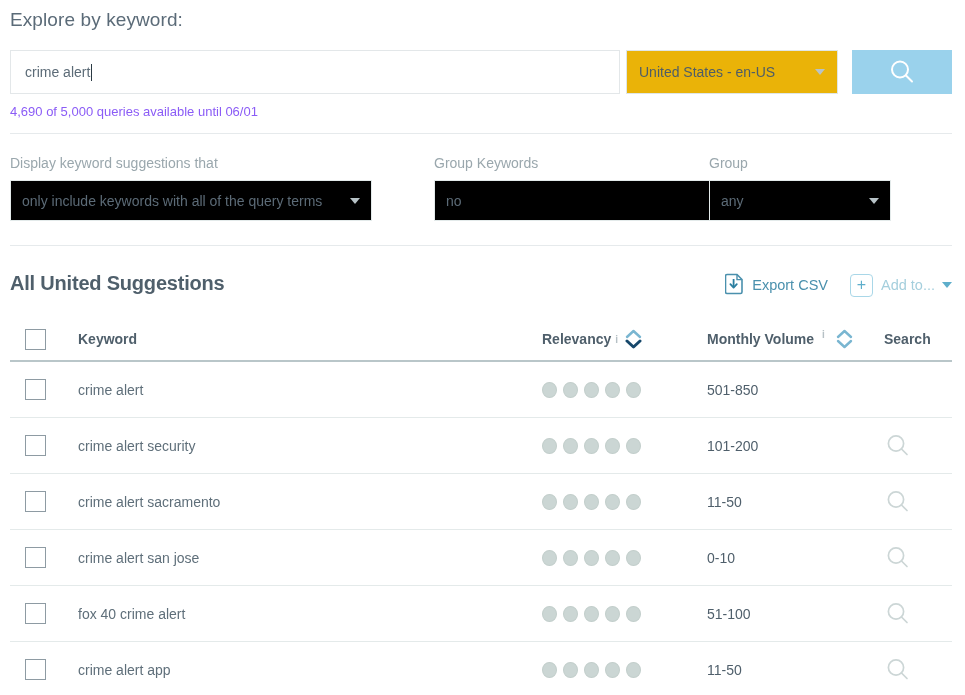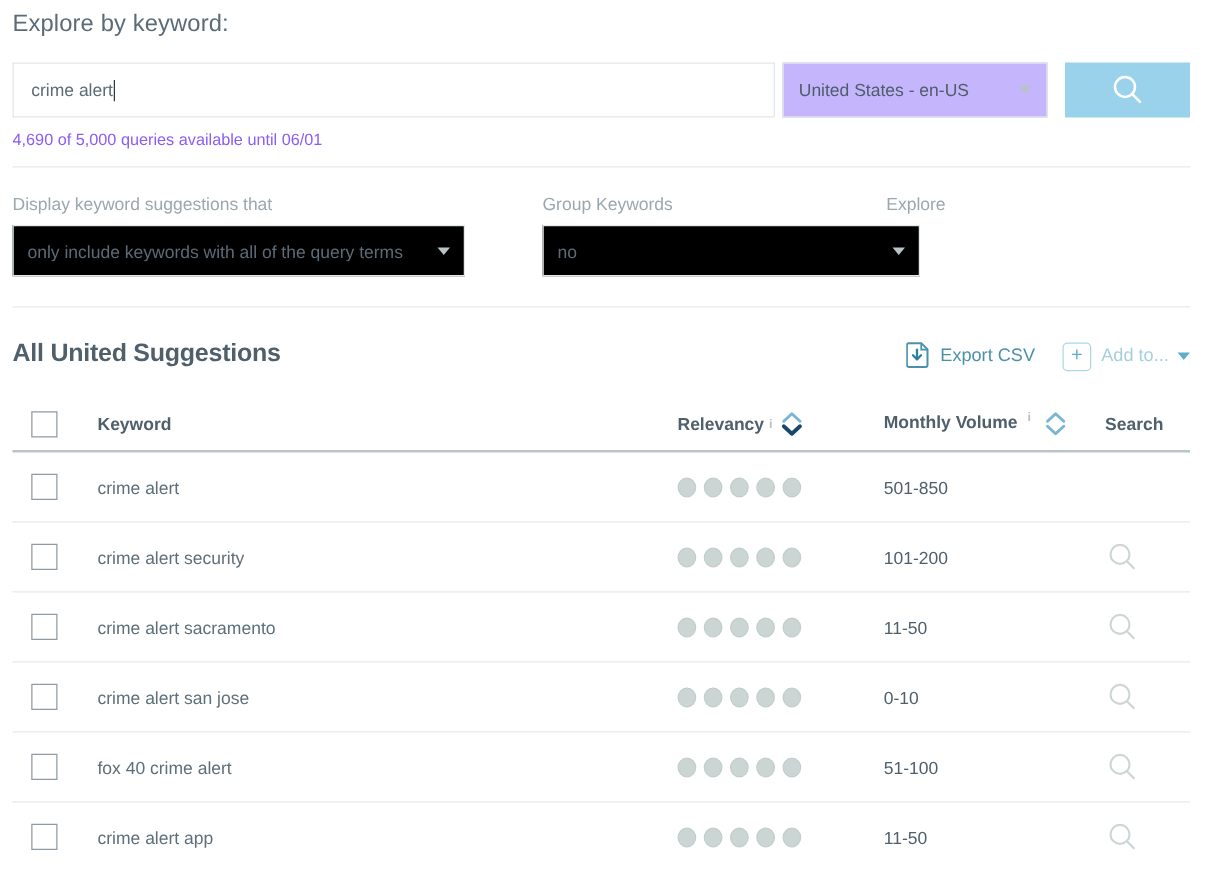--- a/index.html
+++ b/index.html
@@ -40,21 +40,21 @@
     display: inline-block;
     width: 1px; height: 17px;
     background: #2b3a44;
     margin-left: 1px;
     vertical-align: -3px;
   }
   .lang-select {
     width: 212px;
     margin-left: 6px;
     border: 1px solid #dfe6e6;
-    background: #c4b5fd;
+    background: #eab308;
     display: flex; align-items: center;
     padding: 0 12px;
     font-size: 14px; color: #4e5d68;
     position: relative;
   }
   .lang-select .lbl { flex: 1 1 auto; }
   .caret-down {
     width: 0; height: 0;
     border-left: 5px solid transparent;
     border-right: 5px solid transparent;
@@ -210,21 +210,25 @@
       </div>
     </div>
     <div class="filter-group fg-1">
       <span class="filter-label">Group Keywords</span>
       <div class="filter-box">
         <span class="lbl">no</span>
         <span class="caret-down"></span>
       </div>
     </div>
     <div class="filter-group fg-2">
-      <span class="filter-label">Explore</span>
+      <span class="filter-label">Group</span>
+      <div class="filter-box">
+        <span class="lbl">any</span>
+        <span class="caret-down"></span>
+      </div>
     </div>
   </div>
 
   <div class="hr hr-2"></div>
 
   <div class="section-title">All United Suggestions</div>
 
   <div class="actions">
     <div class="act">
       <svg width="20" height="24" viewBox="0 0 20 24">

